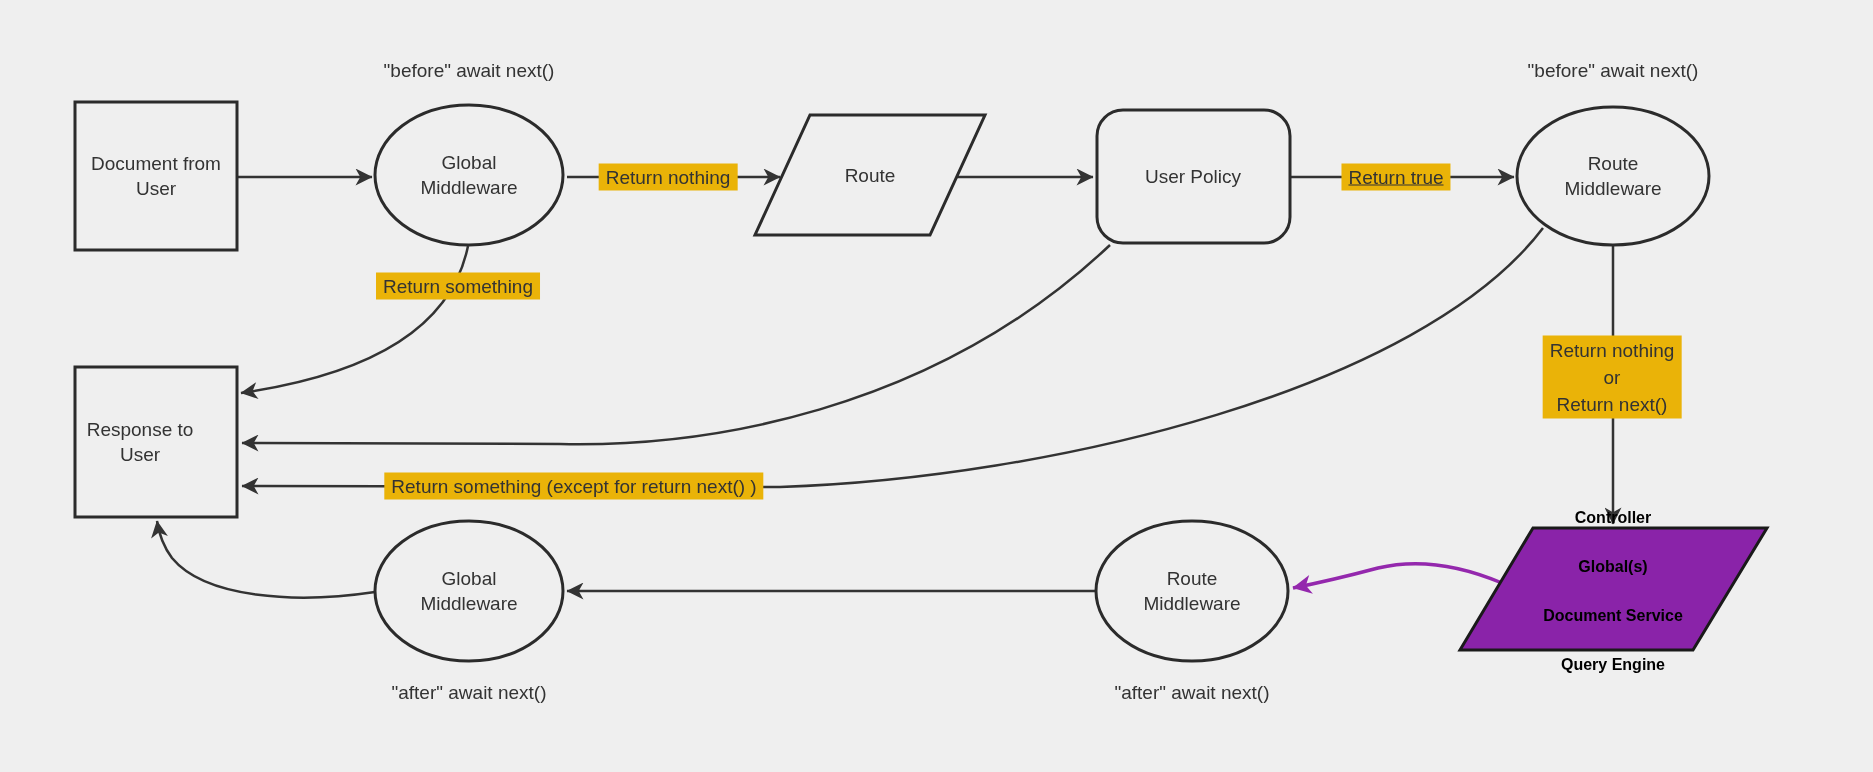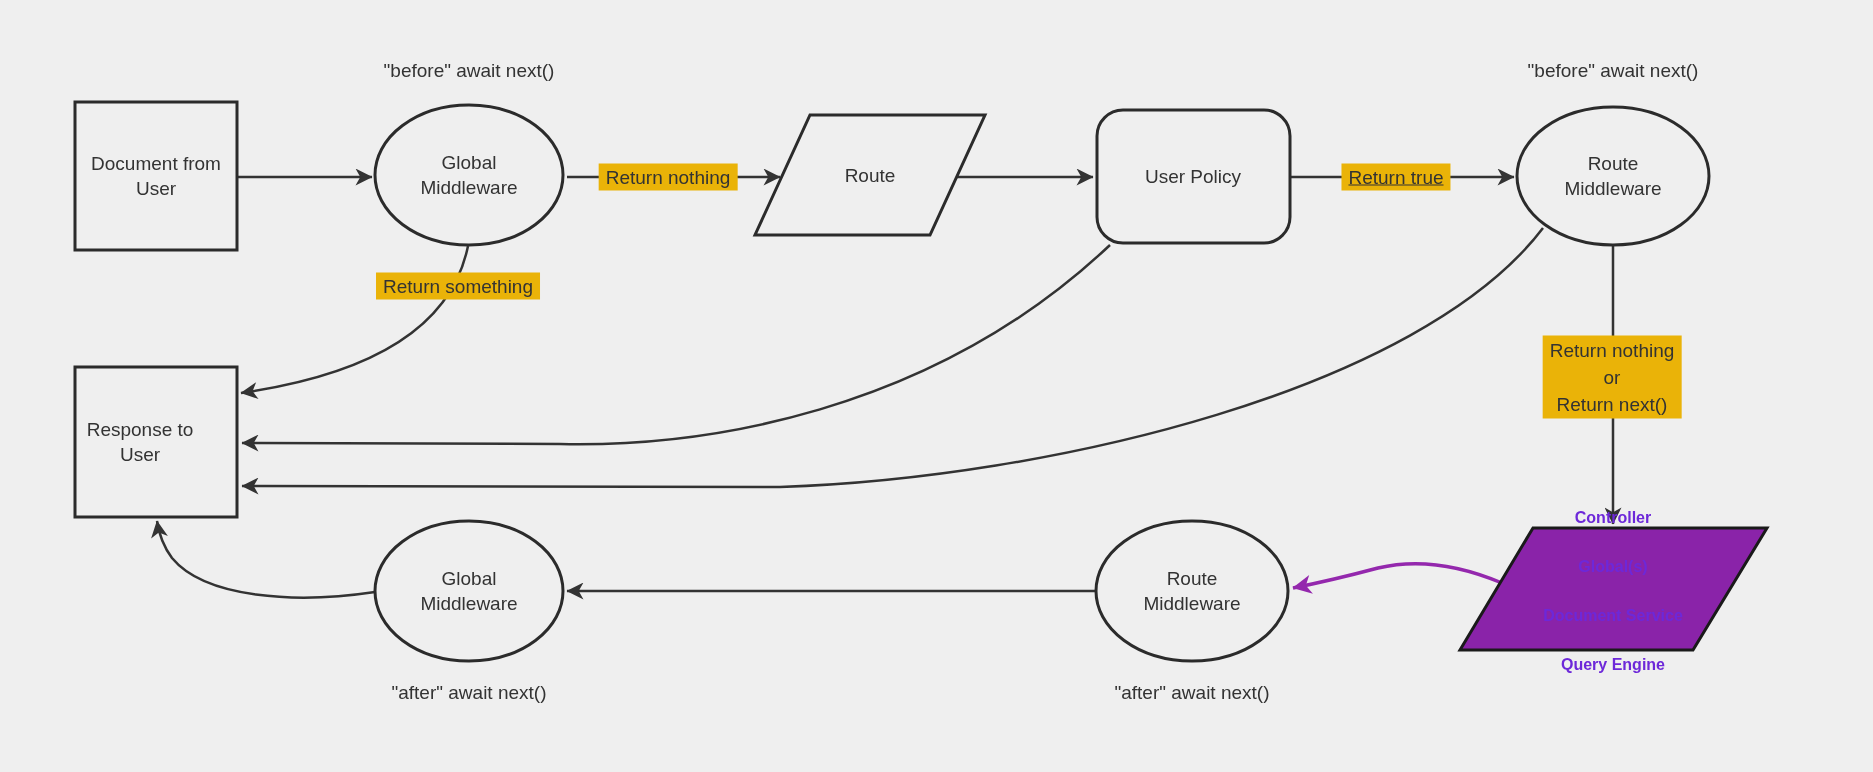--- a/index.html
+++ b/index.html
@@ -17,21 +17,21 @@
     transform: translate(-50%, -50%);
     white-space: pre-line;
     text-align: center;
     color: #333333;
     font-size: 19px;
     line-height: 25px;
   }
   .edge-lbl { background: #eab308; padding: 1px 7px; }
   .stack-lbl { line-height: 27px; }
   .accent-lbl {
-    color: #6d28d9;
+    color: #000000;
     font-weight: 700;
     font-size: 16px;
     line-height: 24.5px;
     background: transparent;
   }
   .edge { stroke: #333333; stroke-width: 2.5; fill: none; }
   .edge-accent { stroke: #9428ad; stroke-width: 3.5; fill: none; }
   .node { fill: #efefef; stroke: #2b2b2b; stroke-width: 3; }
   .node-accent { fill: #8a23a9; stroke: #1a1a1a; stroke-width: 3; }
 </style>
@@ -96,17 +96,18 @@
   </div>
 
   <div class="lbl" style="left:469px; top:70px;">"before" await next()</div>
   <div class="lbl" style="left:1613px; top:70px;">"before" await next()</div>
   <div class="lbl" style="left:469px; top:692px;">"after" await next()</div>
   <div class="lbl" style="left:1192px; top:692px;">"after" await next()</div>
 
   <div class="lbl edge-lbl" style="left:668px; top:177px;">Return nothing</div>
   <div class="lbl edge-lbl" style="left:1396px; top:177px;text-decoration:underline;">Return true</div>
   <div class="lbl edge-lbl" style="left:458px; top:286px;">Return something</div>
+  <div class="lbl edge-lbl" style="left:574px; top:486px;">Return something (except for return next() )</div>
   <div class="lbl edge-lbl stack-lbl" style="left:1612px; top:377px;">Return nothing
 or
 Return next()</div>
 
 </div>
 
 </body></html>

